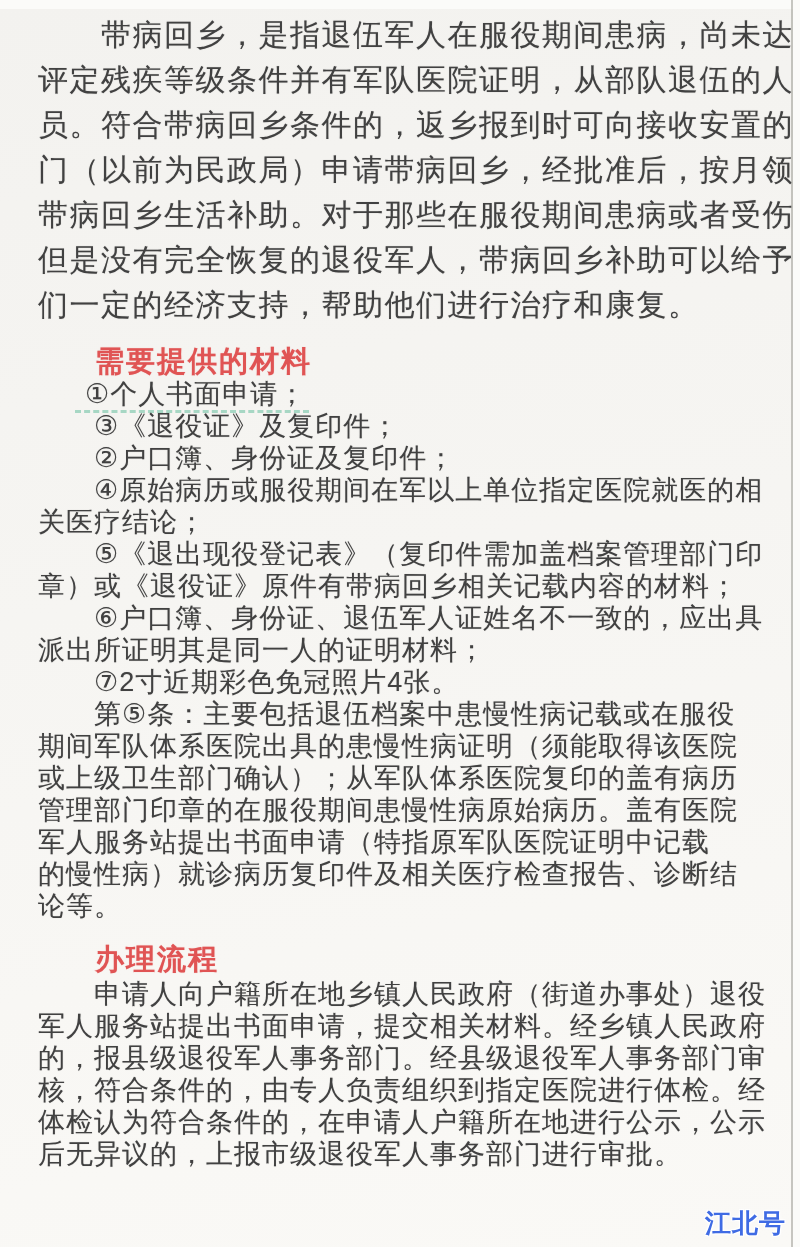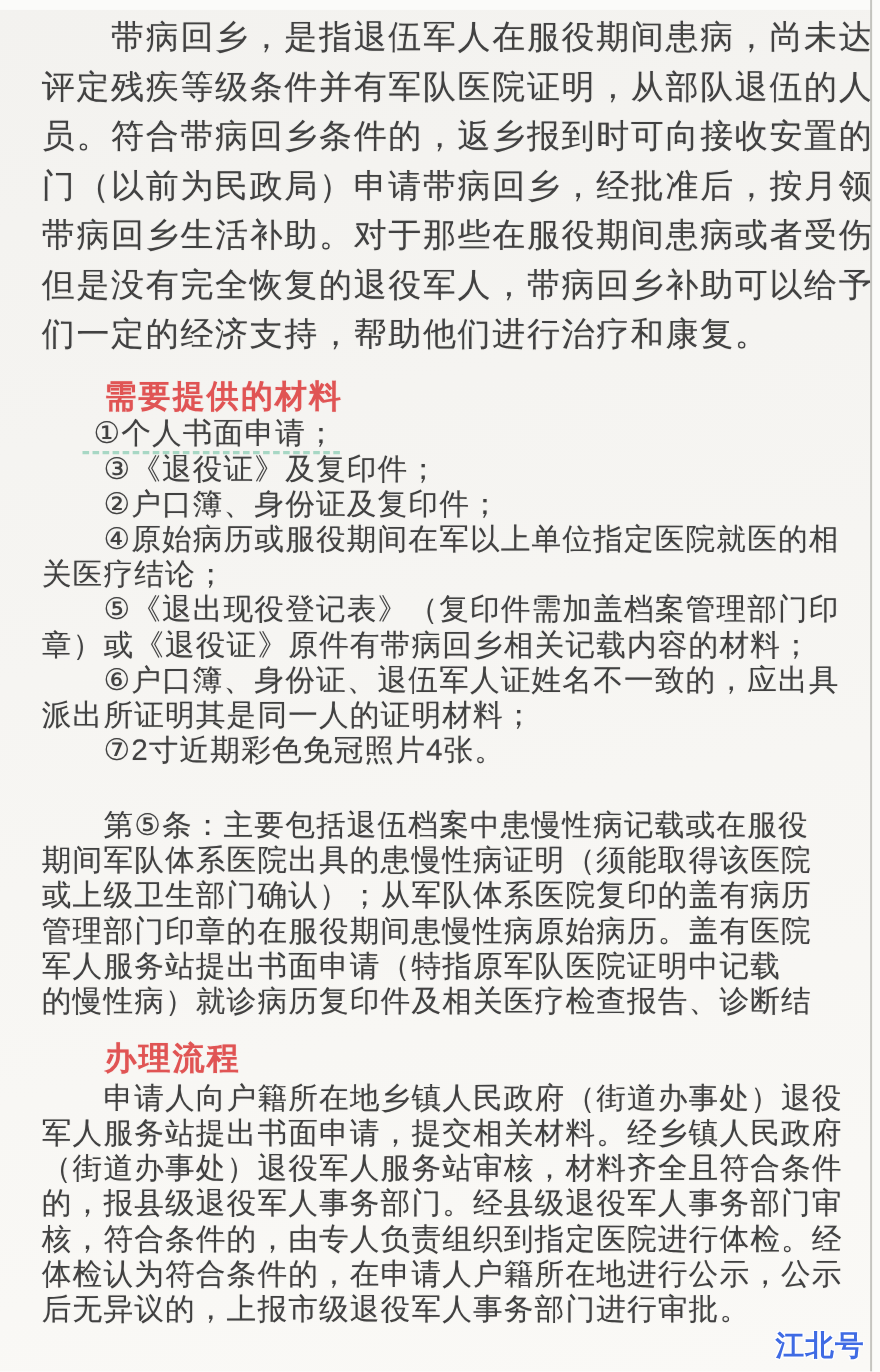--- a/index.html
+++ b/index.html
@@ -45,21 +45,21 @@
     color: #e05454;
     line-height: 34px;
     padding-left: 57px;
     letter-spacing: 2px;
     margin: 0;
     text-shadow: 0 0 1px rgba(224,84,84,0.4);
   }
   .heading-materials { margin-top: 17px; }
   .heading-process { margin-top: 20px; }
   .materials { margin-top: 0; }
-  .clause5 { margin-top: 36px; }
+  .clause5 { }
   .process { margin-top: 2px; }
   .first-material { padding-left: 47px; }
   .green-underline {
     border-bottom: 3px dashed #a7d7c4;
     padding: 0 3px 1px 10px;
     margin-left: -10px;
   }
   
   .edge-strip-right {
     position: absolute; top: 0; right: 0;
@@ -124,28 +124,28 @@
       <div class="line">　　⑦2寸近期彩色免冠照片4张。</div>
     </div>
 
     <div class="clause5 tight">
       <div class="line">　　第⑤条：主要包括退伍档案中患慢性病记载或在服役</div>
       <div class="line">期间军队体系医院出具的患慢性病证明（须能取得该医院</div>
       <div class="line">或上级卫生部门确认）；从军队体系医院复印的盖有病历</div>
       <div class="line">管理部门印章的在服役期间患慢性病原始病历。盖有医院</div>
       <div class="line">军人服务站提出书面申请（特指原军队医院证明中记载</div>
       <div class="line">的慢性病）就诊病历复印件及相关医疗检查报告、诊断结</div>
+      <div class="line">论等。</div>
     </div>
 
     <h2 class="section-heading heading-process">办理流程</h2>
 
     <div class="process tight">
       <div class="line">　　申请人向户籍所在地乡镇人民政府（街道办事处）退役</div>
       <div class="line">军人服务站提出书面申请，提交相关材料。经乡镇人民政府</div>
-      <div class="line">（街道办事处）退役军人服务站审核，材料齐全且符合条件</div>
       <div class="line">的，报县级退役军人事务部门。经县级退役军人事务部门审</div>
       <div class="line">核，符合条件的，由专人负责组织到指定医院进行体检。经</div>
       <div class="line">体检认为符合条件的，在申请人户籍所在地进行公示，公示</div>
       <div class="line">后无异议的，上报市级退役军人事务部门进行审批。</div>
     </div>
 
   </div>
 
   <div class="edge-line-right"></div>
   <div class="edge-strip-right"></div>

